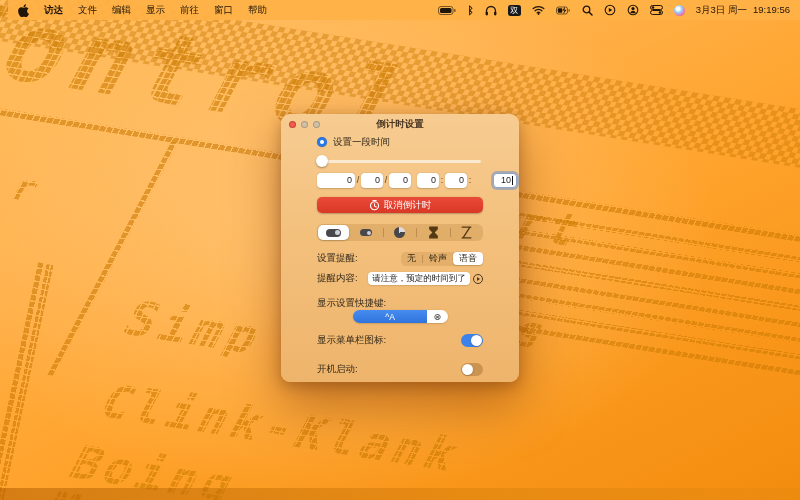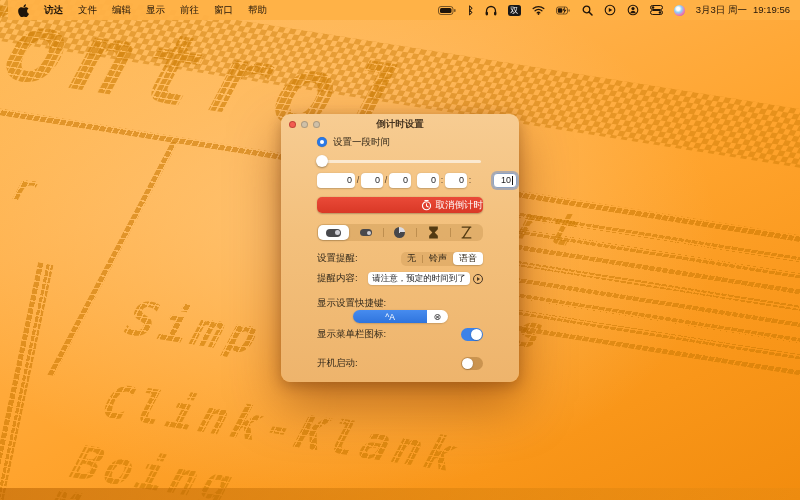--- a/index.html
+++ b/index.html
@@ -83,21 +83,21 @@
   .numfield{height:15px;background:#fff;border-radius:4px;display:flex;align-items:center;
             justify-content:flex-end;padding-right:3px;font-size:9px;color:#1c1c1e;box-sizing:border-box;
             box-shadow:0 .5px 1.5px rgba(0,0,0,.2);flex:none;}
   .f-wide{width:38px;}.f-std{width:22px;}
   .numfield.focused{width:24px;border:1px solid #8da3c4;box-shadow:0 0 0 2px rgba(112,145,205,.55);margin-left:20px;}
   .caret{width:1px;height:9px;background:#111;margin-left:1px;flex:none;}
   .sep{width:4px;text-align:center;font-size:9px;color:#5a4631;margin:0 1px;flex:none;}
   .fgap{width:6px;flex:none;}
   .btn-cancel{margin-top:9px;height:16px;width:166px;border-radius:5px;box-sizing:border-box;
               background:linear-gradient(#ea4a38,#d93826);color:#fff;display:flex;align-items:center;
-              justify-content:flex-end;gap:4px;font-size:9.5px;box-shadow:0 .5px 1.5px rgba(0,0,0,.25);}
+              justify-content:center;gap:4px;font-size:9.5px;box-shadow:0 .5px 1.5px rgba(0,0,0,.25);}
   .segicons{margin-top:11px;width:166px;height:17px;border-radius:6px;background:rgba(130,80,10,.16);
             display:flex;align-items:center;}
   .segi{flex:1;height:100%;display:flex;align-items:center;justify-content:center;position:relative;}
   .segi.sel{background:#fff;border-radius:5px;box-shadow:0 .5px 2px rgba(0,0,0,.3);height:15px;flex:none;width:31px;margin:1px;}
   .segdiv{width:1px;height:9px;background:rgba(100,60,10,.28);flex:none;}
   .pillicon{width:15px;height:8px;border-radius:4px;background:#48484c;position:relative;}
   .pillicon::after{content:'';position:absolute;right:1.5px;top:1.7px;width:4.6px;height:4.6px;border-radius:50%;background:#cfcfd6;}
   .pillicon.small{width:12px;height:7px;}
   .pillicon.small::after{width:4px;height:4px;top:1.5px;}
   .pieicon{width:11px;height:11px;border-radius:50%;background:conic-gradient(#dcdce2 0 85deg,#47474b 85deg 360deg);}
@@ -114,21 +114,21 @@
   .play{width:10px;height:10px;border-radius:50%;border:1px solid #4a3826;box-sizing:border-box;
         display:flex;align-items:center;justify-content:center;margin-left:3px;}
   .play::after{content:'';border-left:3.5px solid #4a3826;border-top:2.2px solid transparent;
                border-bottom:2.2px solid transparent;margin-left:1px;}
   .sclabel{margin-top:12px;height:11px;}
   .hkpill{margin-top:2px;margin-left:36px;width:95px;height:13px;border-radius:6.5px;display:flex;
           overflow:hidden;box-shadow:0 .5px 1.5px rgba(0,0,0,.25);}
   .hk-blue{flex:1;background:linear-gradient(#478cef,#2f74dd);color:#fff;font-size:8.5px;
            display:flex;align-items:center;justify-content:center;}
   .hk-clear{width:21px;background:#fff;color:#3a3a3c;font-size:9.5px;display:flex;align-items:center;justify-content:center;}
-  .t1{margin-top:5px;}.t2{margin-top:16px;}
+  .t1{margin-top:11px;}.t2{margin-top:16px;}
   .toggle{width:22px;height:13px;border-radius:6.5px;position:relative;flex:none;}
   .toggle.on{background:#3c82e8;}
   .toggle.off{background:rgba(120,70,10,.30);}
   .knob{position:absolute;top:1px;width:11px;height:11px;border-radius:50%;background:#fff;
         box-shadow:0 .5px 1.5px rgba(0,0,0,.35);}
   .toggle.on .knob{right:1px;}
   .toggle.off .knob{left:1px;}
   svg{display:block;}
 </style>
 </head>

